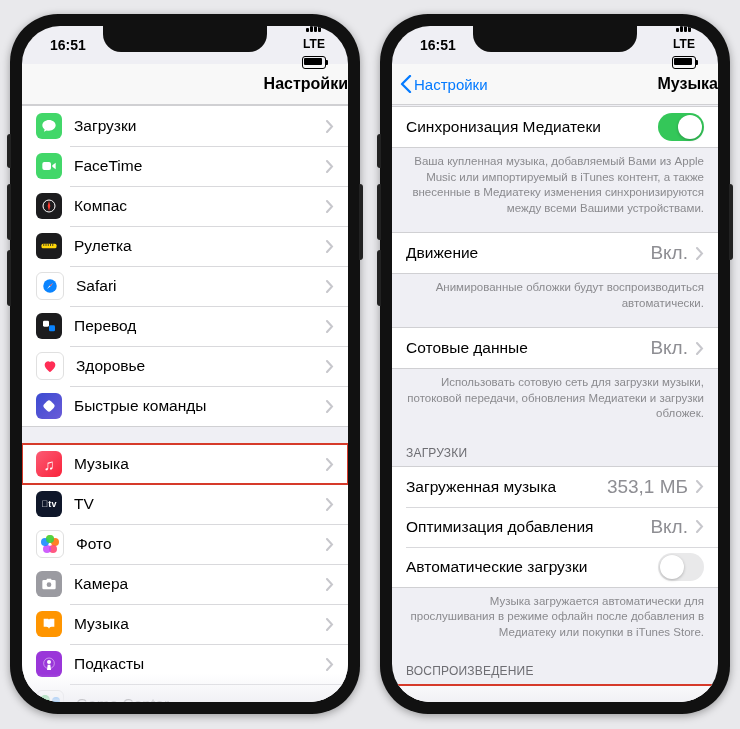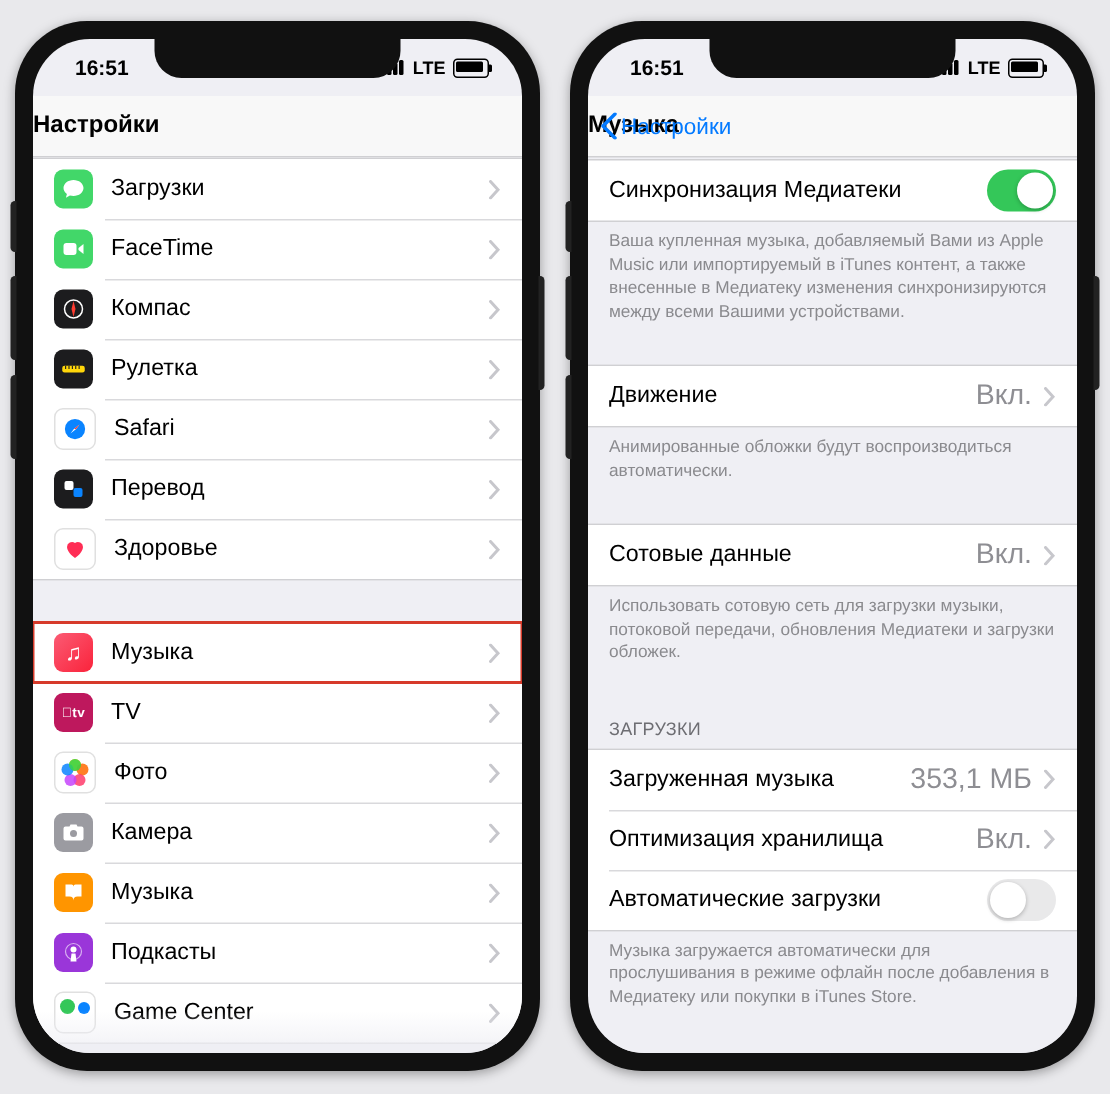--- a/index.html
+++ b/index.html
@@ -76,20 +76,21 @@
     font-size: 14px;
     font-weight: 600;
     color: #000;
     position: relative;
     z-index: 5;
   }
   .status-right {
     display: flex;
     align-items: center;
     gap: 5px;
+    flex-direction: column;
   }
   .sig-bars {
     width:16px; height:10px; display:flex; align-items:flex-end; gap:1px;
   }
   .sig-bars span {
     width:3px; background:#000; border-radius:1px;
   }
   .sig-bars span:nth-child(1){height:4px;}
   .sig-bars span:nth-child(2){height:6px;}
   .sig-bars span:nth-child(3){height:8px;}
@@ -105,21 +106,21 @@
   }
 
   
   .navbar {
     height: 40px;
     flex: 0 0 40px;
     background: #f8f8f8;
     border-bottom: 1px solid #d0d0d3;
     display: flex;
     align-items: center;
-    justify-content: flex-start;
+    justify-content: flex-end;
     position: relative;
     font-size: 16px;
     font-weight: 600;
   }
   .navbar .back {
     position: absolute;
     left: 8px;
     display: flex;
     align-items: center;
     font-size: 15px;
@@ -131,35 +132,36 @@
 
   .content {
     flex: 1 1 auto;
     overflow: hidden;
     display: flex;
     flex-direction: column;
   }
 
   
   .group {
-    margin-top: 27px;
+    margin-top: 16px;
   }
   .group.first { margin-top: 0; }
   .group-header {
     font-size: 12px;
     color: #6d6d72;
     padding: 8px 14px 6px;
     text-transform: uppercase;
     letter-spacing: .2px;
   }
   .group-footer {
     font-size: 11.5px;
     color: #8a8a8e;
     padding: 6px 14px 0;
     line-height: 1.35;
+    text-align: right;
   }
   .rows {
     background: #fff;
     border-top: 1px solid #d0d0d3;
     border-bottom: 1px solid #d0d0d3;
   }
   .row {
     display: flex;
     align-items: center;
     min-height: 40px;
@@ -218,21 +220,21 @@
   
   .ic-messages   { background:#42d769; }
   .ic-facetime   { background:#42d769; }
   .ic-compass    { background:#1c1c1e; }
   .ic-measure    { background:#1c1c1e; }
   .ic-safari     { background:#fff; border:1px solid #e0e0e0; }
   .ic-translate  { background:#1c1c1e; }
   .ic-health     { background:#fff; border:1px solid #e0e0e0; color:#ff2d55; }
   .ic-shortcuts  { background:linear-gradient(135deg,#3b4bd1,#6a5bd8); }
   .ic-music      { background:linear-gradient(135deg,#fb5b74,#fa233b); }
-  .ic-tv         { background:#be185d; }
+  .ic-tv         { background:#0f172a; }
   .ic-photos     { background:#fff; border:1px solid #e0e0e0; }
   .ic-camera     { background:#9b9ba1; }
   .ic-books      { background:#ff9500; }
   .ic-podcasts   { background:#9a36d9; }
   .ic-gamecenter { background:#fff; border:1px solid #e0e0e0; }
 
   .photos-flower {
     width:18px;height:18px;position:relative;
   }
   .photos-flower span{
@@ -380,20 +382,33 @@
                   </svg>
                 </span>
             </div>
             <div class="row">
               <div class="icon-wrap ic-health">
                 <svg viewBox="0 0 24 24" width="16" height="16" fill="#ff2d55">
                     <path d="M12 21s-8-5.3-8-11a5 5 0 0 1 8-4 5 5 0 0 1 8 4c0 5.7-8 11-8 11z"></path>
                   </svg>
               </div>
               <span class="label">Здоровье</span>
+              <span class="chevron">
+                  <svg viewBox="0 0 8 13" fill="none">
+                    <path d="M1 1l5 5.5L1 12" stroke="#c7c7cc" stroke-width="2" stroke-linecap="round"></path>
+                  </svg>
+                </span>
+            </div>
+            <div class="row">
+              <div class="icon-wrap ic-shortcuts">
+                <svg viewBox="0 0 24 24" width="16" height="16" fill="#fff">
+                    <rect x="5" y="5" width="14" height="14" rx="4" transform="rotate(45 12 12)"></rect>
+                  </svg>
+              </div>
+              <span class="label">Быстрые команды</span>
               <span class="chevron">
                   <svg viewBox="0 0 8 13" fill="none">
                     <path d="M1 1l5 5.5L1 12" stroke="#c7c7cc" stroke-width="2" stroke-linecap="round"></path>
                   </svg>
                 </span>
             </div>
           </div>
         </div>
 
         <div class="group">
@@ -581,21 +596,21 @@
             <div class="row">
               <span class="label">Загруженная музыка</span>
               <span class="value">353,1 МБ</span>
               <span class="chevron">
                   <svg viewBox="0 0 8 13" fill="none">
                     <path d="M1 1l5 5.5L1 12" stroke="#c7c7cc" stroke-width="2" stroke-linecap="round"></path>
                   </svg>
                 </span>
             </div>
             <div class="row">
-              <span class="label">Оптимизация хранилища</span>
+              <span class="label">Оптимизация добавления</span>
               <span class="value">Вкл.</span>
               <span class="chevron">
                   <svg viewBox="0 0 8 13" fill="none">
                     <path d="M1 1l5 5.5L1 12" stroke="#c7c7cc" stroke-width="2" stroke-linecap="round"></path>
                   </svg>
                 </span>
             </div>
             <div class="row">
               <span class="label">Автоматические загрузки</span>
               <div class="switch off"></div>

